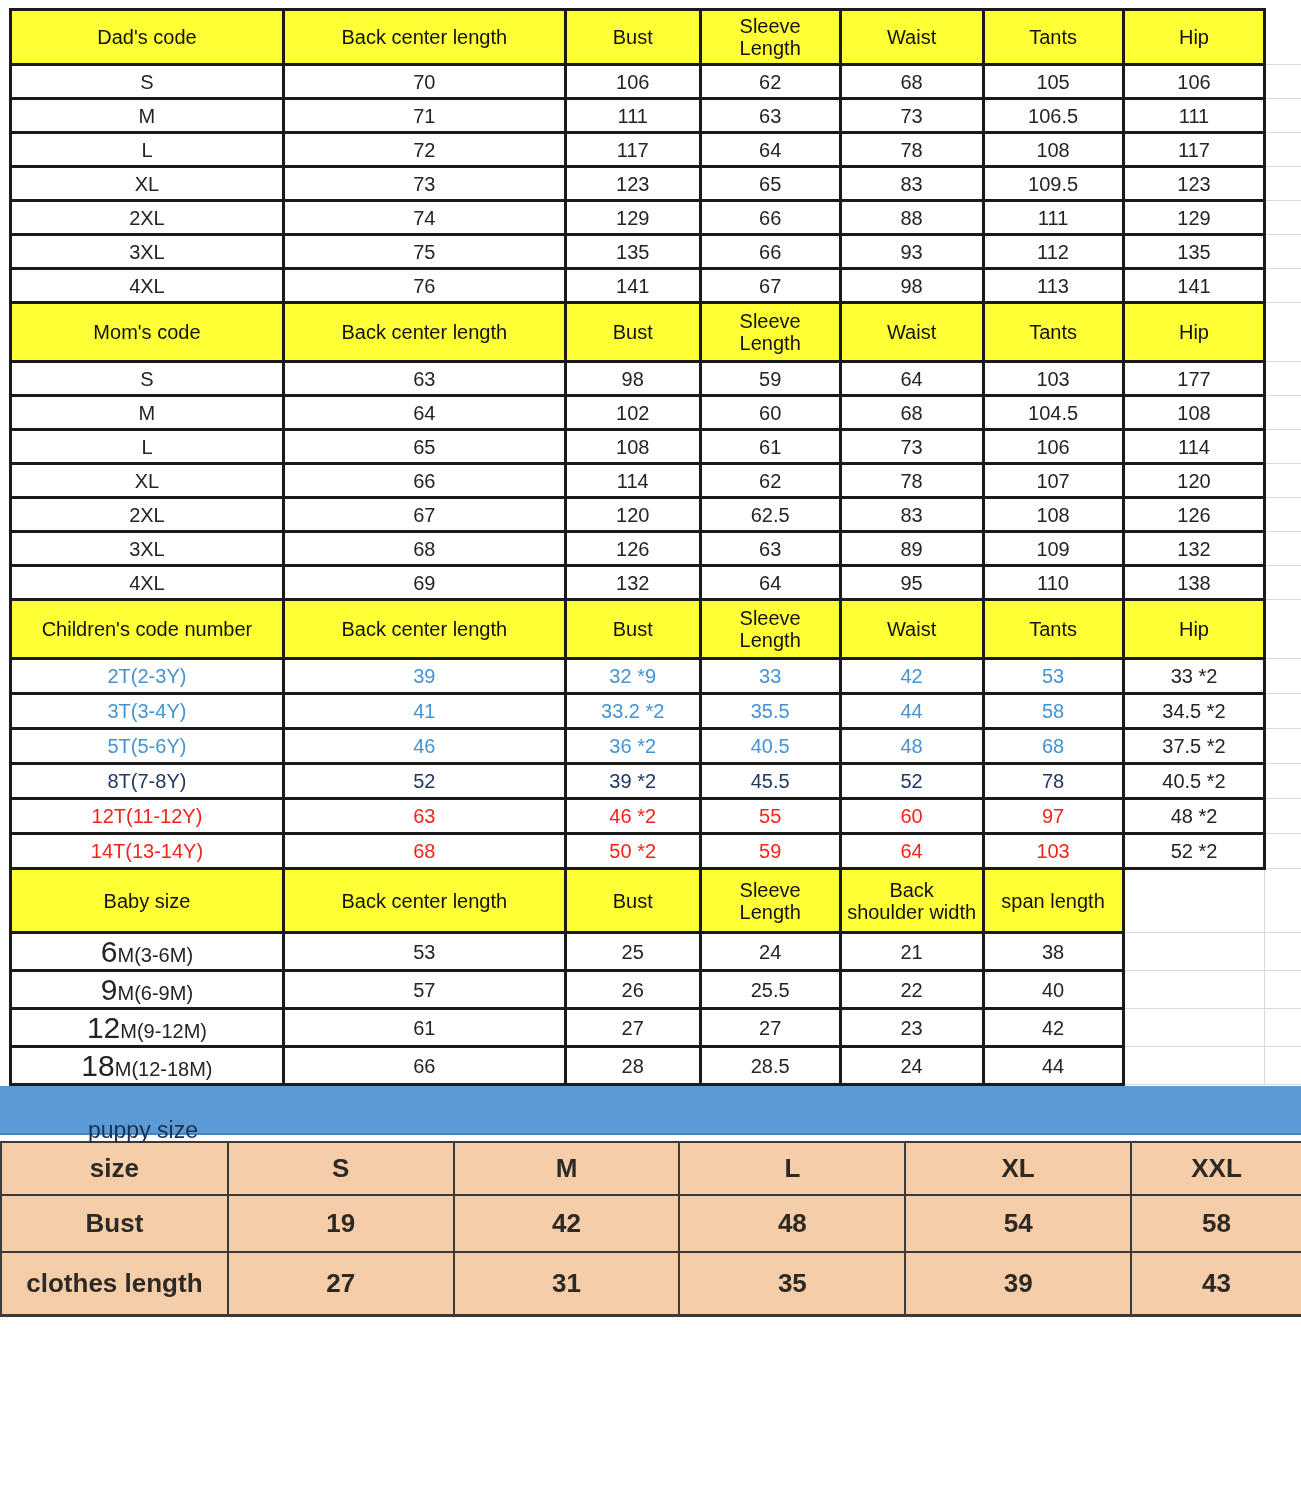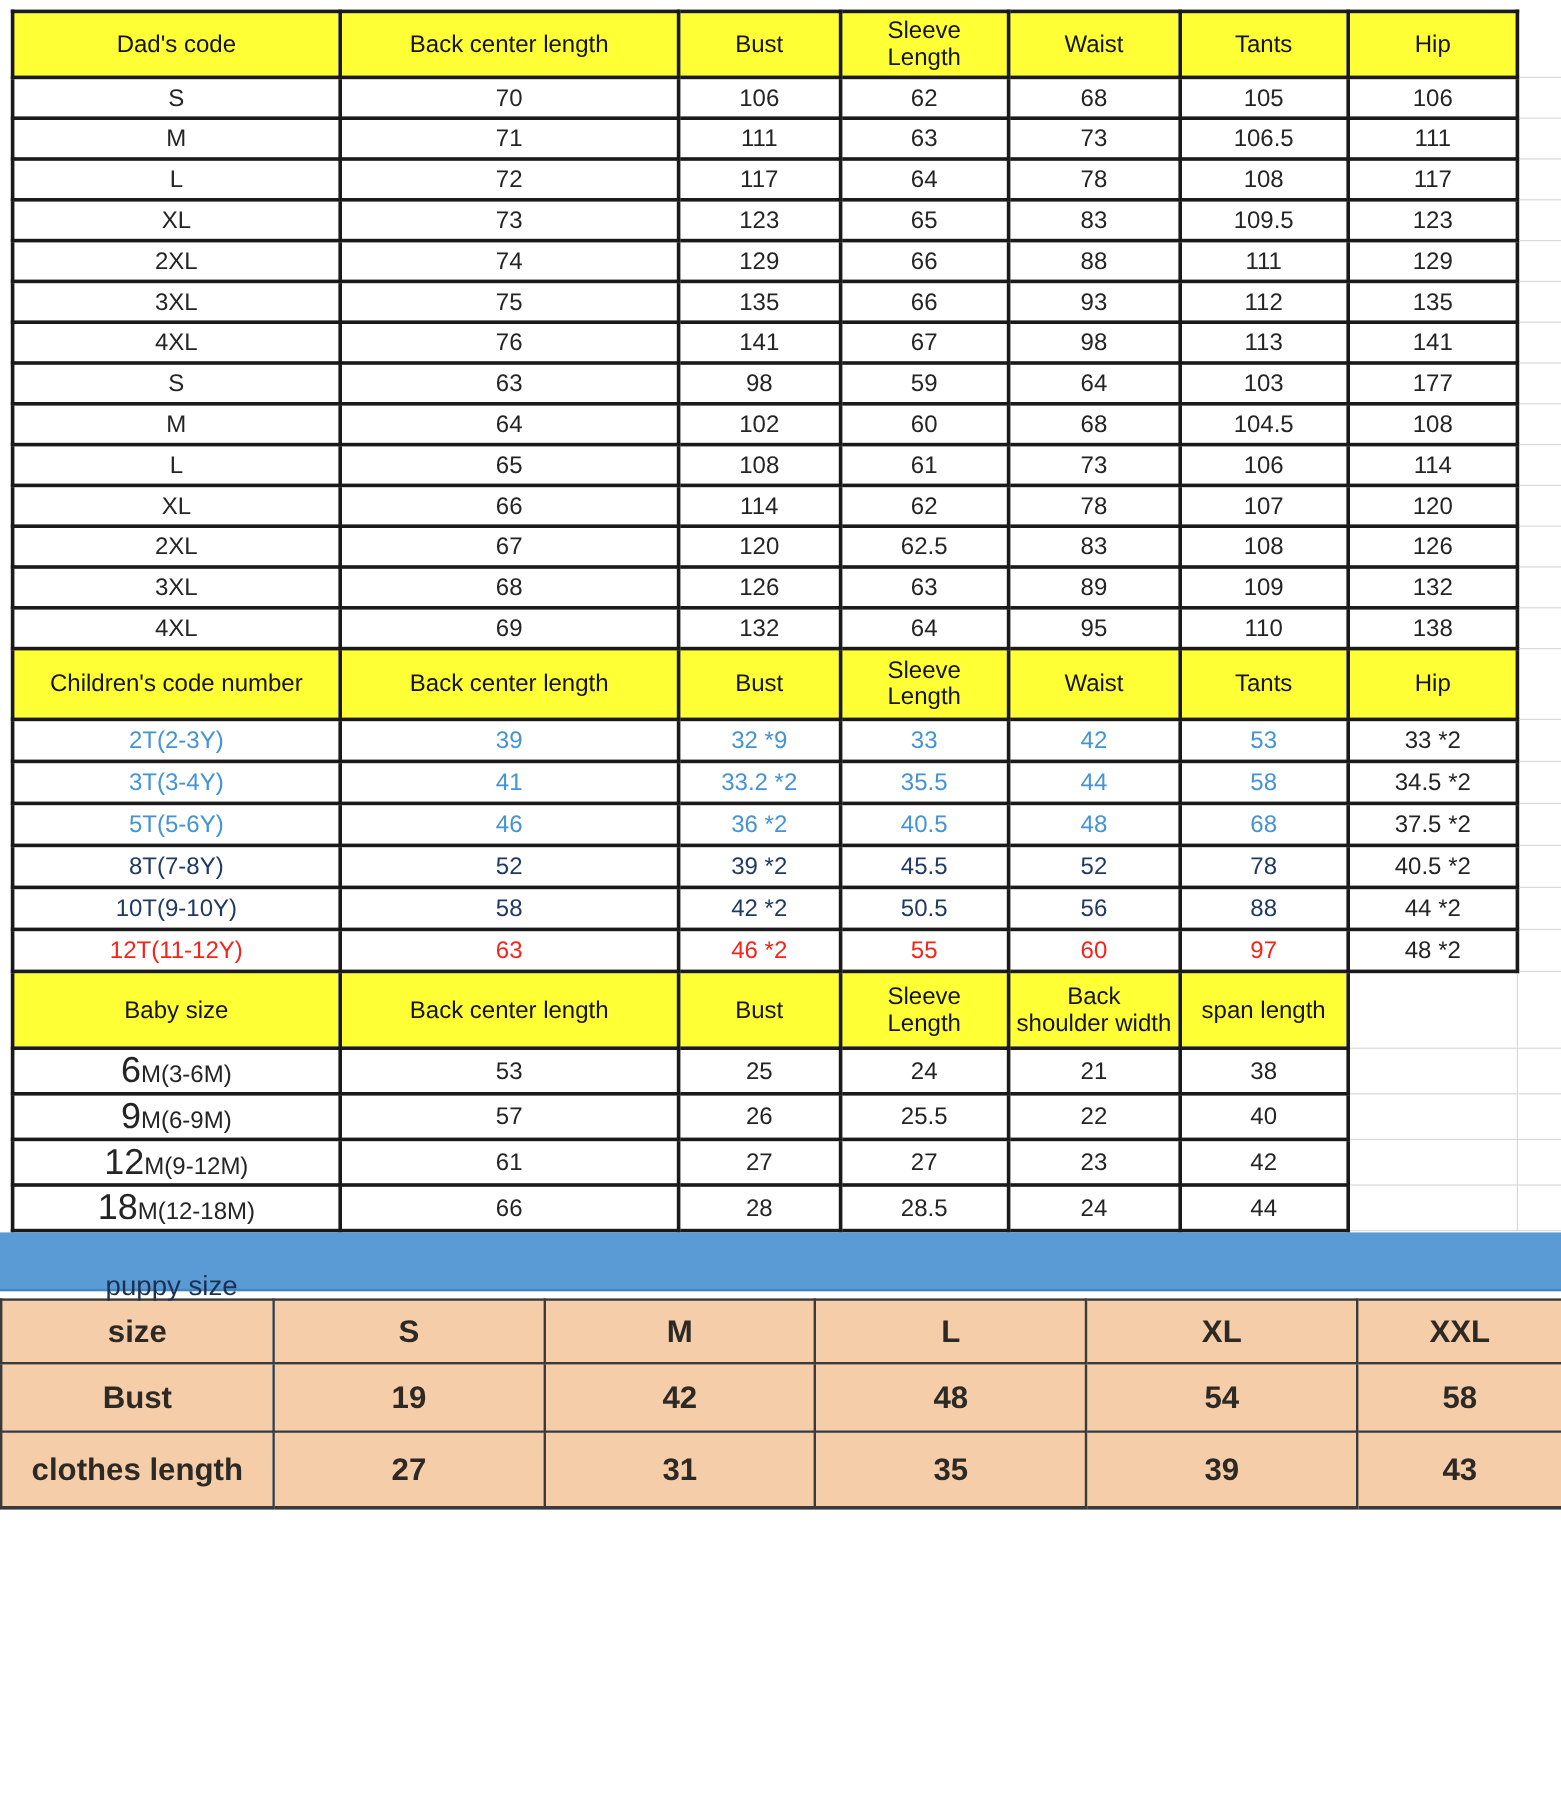--- a/index.html
+++ b/index.html
@@ -149,20 +149,31 @@
         <tr class="r-dad">
           <td>4XL</td>
           <td>76</td>
           <td>141</td>
           <td>67</td>
           <td>98</td>
           <td>113</td>
           <td>141</td>
           <td class="g"></td>
         </tr>
+        <tr class="hd-mom">
+          <td class="h">Mom's code</td>
+          <td class="h">Back center length</td>
+          <td class="h">Bust</td>
+          <td class="h">Sleeve
+Length</td>
+          <td class="h">Waist</td>
+          <td class="h">Tants</td>
+          <td class="h">Hip</td>
+          <td class="g"></td>
+        </tr>
         <tr class="r-mom">
           <td>S</td>
           <td>63</td>
           <td>98</td>
           <td>59</td>
           <td>64</td>
           <td>103</td>
           <td>177</td>
           <td class="g"></td>
         </tr>
@@ -271,37 +282,37 @@
           <td class=" c-navy">8T(7-8Y)</td>
           <td class=" c-navy">52</td>
           <td class=" c-navy">39 *2</td>
           <td class=" c-navy">45.5</td>
           <td class=" c-navy">52</td>
           <td class=" c-navy">78</td>
           <td>40.5 *2</td>
           <td class="g"></td>
         </tr>
         <tr class="r-children">
-          <td class=" c-navy">10T(9-10Y)</td>
-          <td class=" c-navy">58</td>
-          <td class=" c-navy">42 *2</td>
-          <td class=" c-navy">50.5</td>
-          <td class=" c-navy">56</td>
-          <td class=" c-navy">88</td>
-          <td>44 *2</td>
-          <td class="g"></td>
-        </tr>
-        <tr class="r-children">
           <td class=" c-red">12T(11-12Y)</td>
           <td class=" c-red">63</td>
           <td class=" c-red">46 *2</td>
           <td class=" c-red">55</td>
           <td class=" c-red">60</td>
           <td class=" c-red">97</td>
           <td>48 *2</td>
+          <td class="g"></td>
+        </tr>
+        <tr class="r-children">
+          <td class=" c-red">14T(13-14Y)</td>
+          <td class=" c-red">68</td>
+          <td class=" c-red">50 *2</td>
+          <td class=" c-red">59</td>
+          <td class=" c-red">64</td>
+          <td class=" c-red">103</td>
+          <td>52 *2</td>
           <td class="g"></td>
         </tr>
         <tr class="hd-baby">
           <td class="h">Baby size</td>
           <td class="h">Back center length</td>
           <td class="h">Bust</td>
           <td class="h">Sleeve
 Length</td>
           <td class="h">Back
 shoulder width</td>

